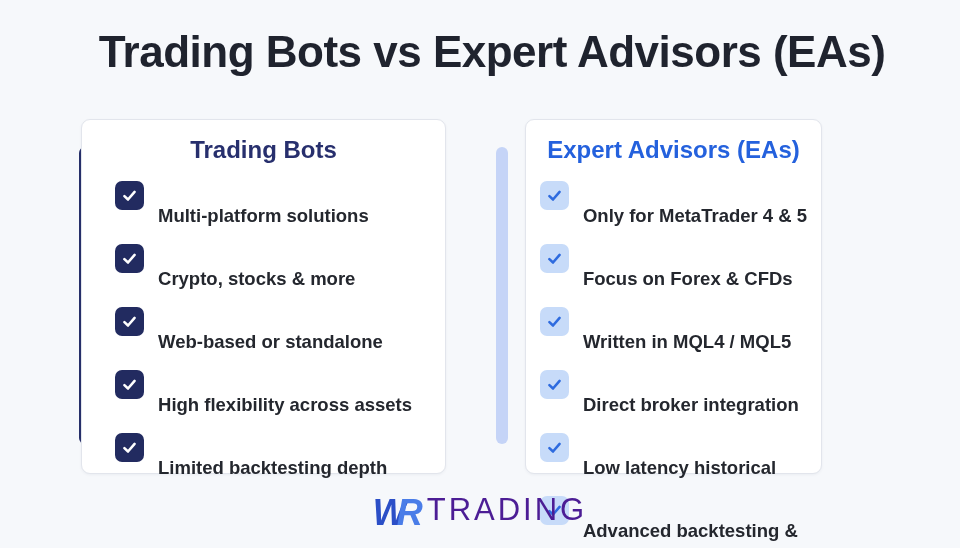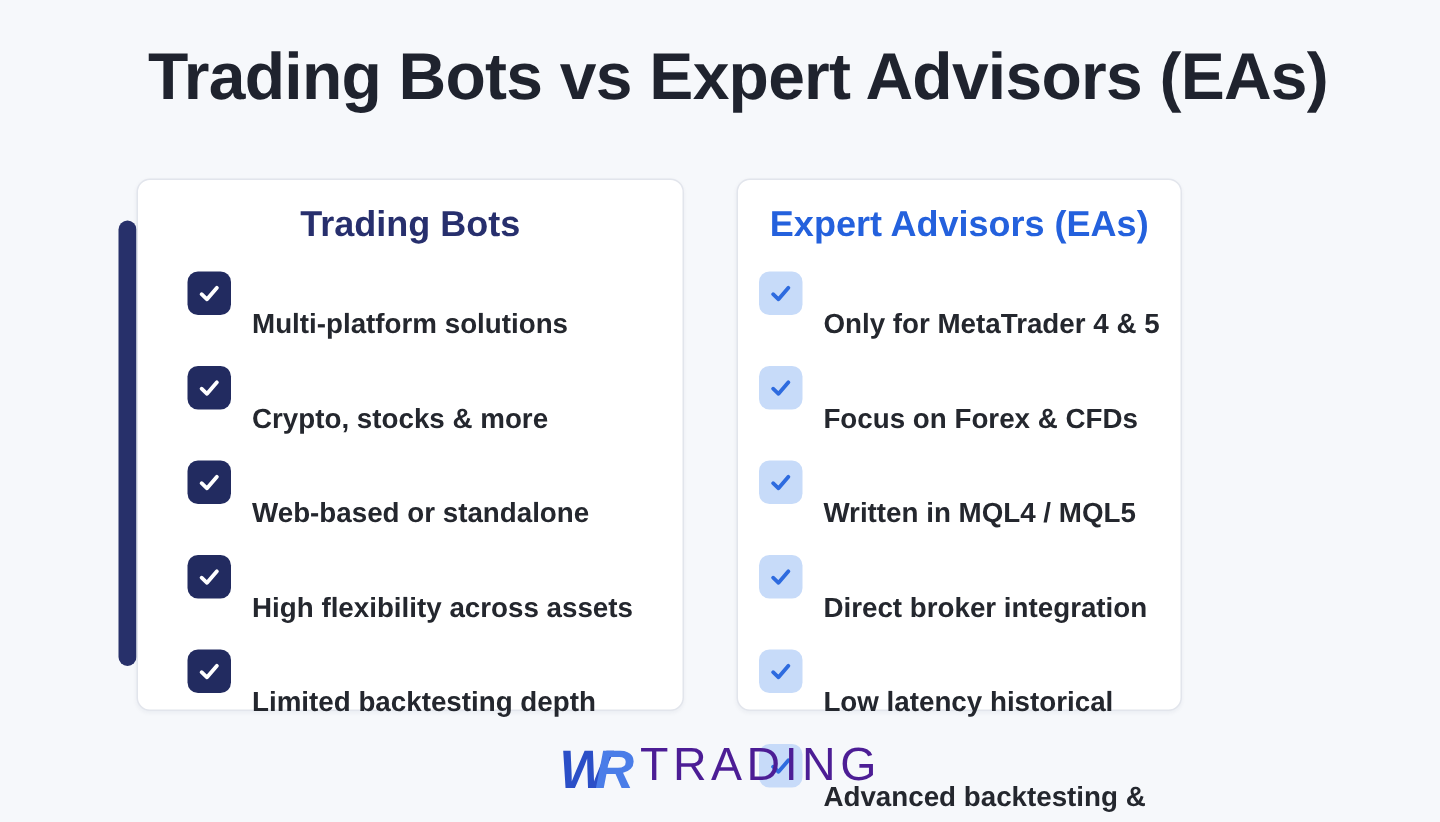--- a/index.html
+++ b/index.html
@@ -36,22 +36,22 @@
     position: absolute;
     top: 119px;
     height: 355px;
     box-sizing: border-box;
     background: #ffffff;
     border: 1px solid #e2e5ec;
     border-radius: 9px;
     box-shadow: 0 1px 3px rgba(25, 35, 70, 0.05);
     padding-top: 15px;
   }
-  .card-left  { left: 91px;  width: 365px; }
-  .card-right { left: 491px; width: 297px; }
+  .card-left  { left: 81px;  width: 365px; }
+  .card-right { left: 525px; width: 297px; }
   .card-title {
     text-align: center;
     font-size: 24px;
     line-height: 30px;
     font-weight: 800;
     margin-bottom: 16px;
   }
   .card-left  .card-title { color: #272f6d; }
   .card-right .card-title { color: #2461dd; }
   .items { width: max-content; margin: 0 auto; }

